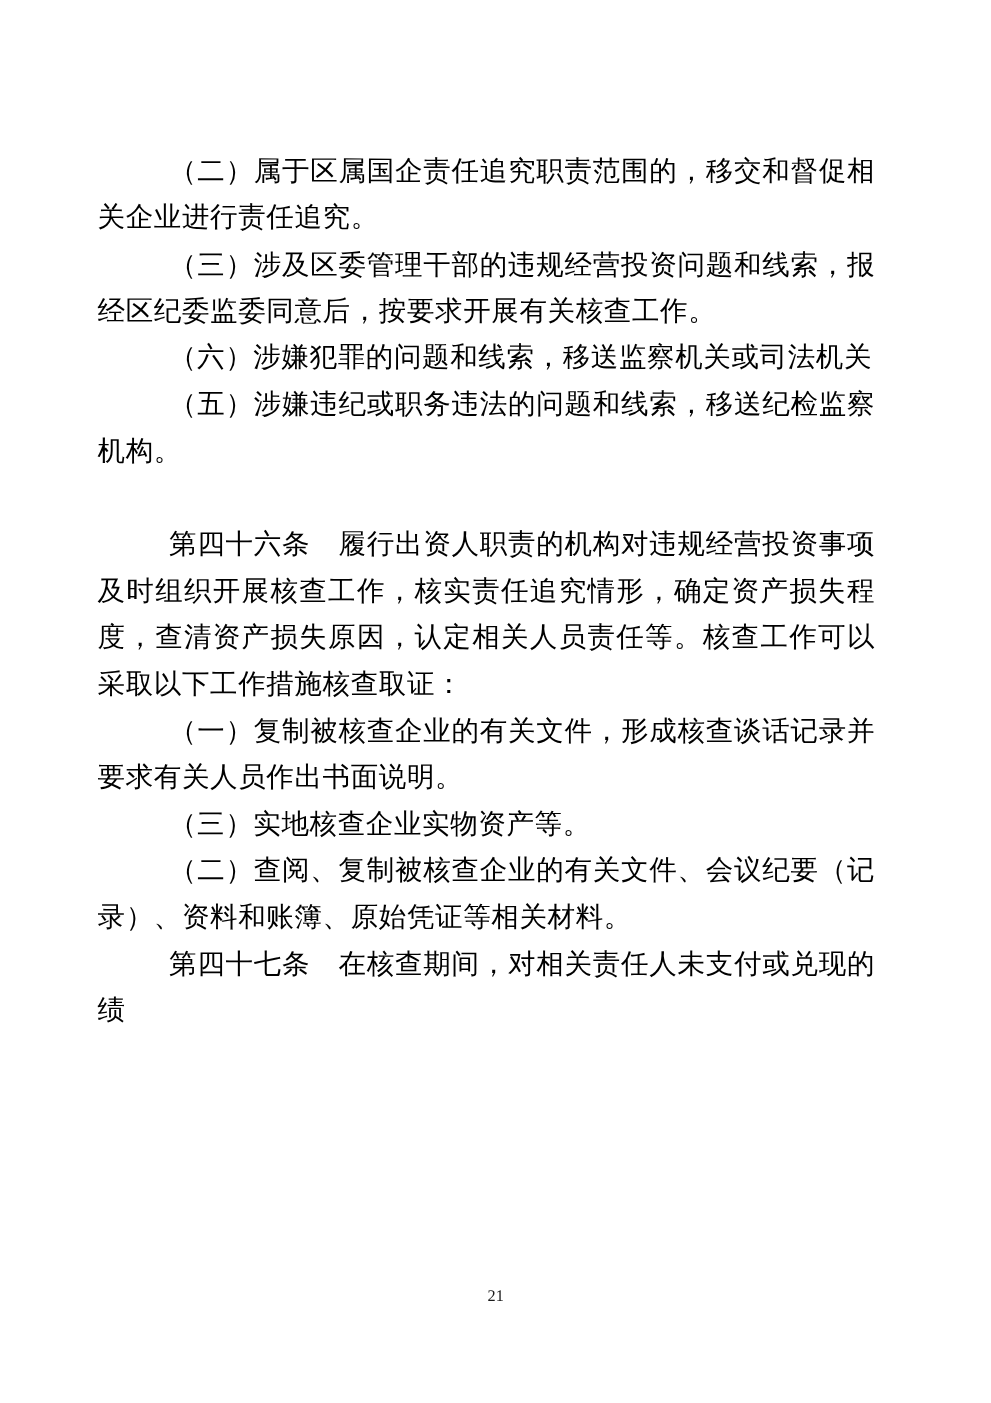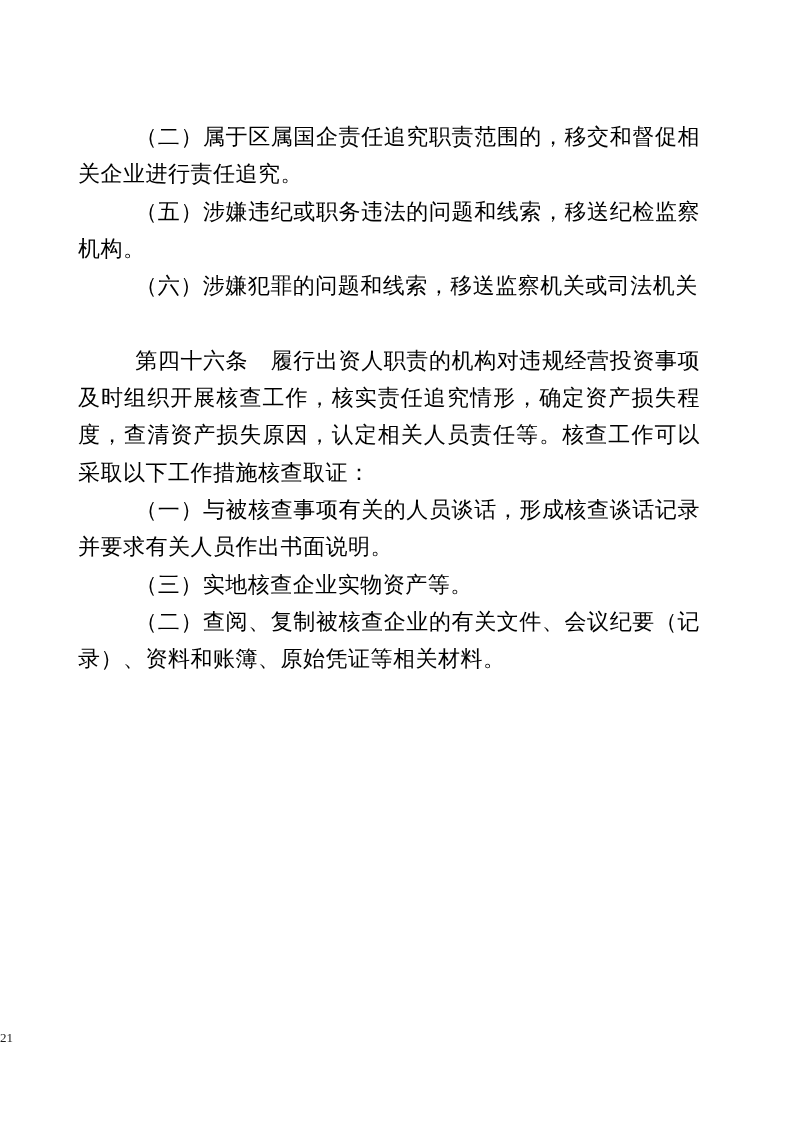--- a/index.html
+++ b/index.html
@@ -41,38 +41,40 @@
   .para.spacer {
     height: 37.3px;
     min-height: 37.3px;
     text-indent: 0;
   }
   .page-footer {
     position: absolute;
     left: 0;
     top: 1028px;
     width: 793px;
-    text-align: left;
+    text-align: center;
   }
   .page-number {
     font-family: "Liberation Serif", serif;
     font-size: 13px;
     color: #1a1a1a;
   }
 </style>
 </head>
 <body>
 
 <div class="page">
   <div class="doc-body">
       <p class="para list-item">（二）属于区属国企责任追究职责范围的，移交和督促相关企业进行责任追究。</p>
+      <p class="para list-item">（三）涉及区委管理干部的违规经营投资问题和线索，报经区纪委监委同意后，按要求开展有关核查工作。</p>
+      <p class="para list-item">（六）涉嫌犯罪的问题和线索，移送监察机关或司法机关</p>
       <p class="para list-item">（五）涉嫌违纪或职务违法的问题和线索，移送纪检监察机构。</p>
-      <p class="para list-item">（六）涉嫌犯罪的问题和线索，移送监察机关或司法机关</p>
       <p class="para spacer"></p>
       <p class="para article">第四十六条　履行出资人职责的机构对违规经营投资事项及时组织开展核查工作，核实责任追究情形，确定资产损失程度，查清资产损失原因，认定相关人员责任等。核查工作可以采取以下工作措施核查取证：</p>
-      <p class="para list-item">（一）与被核查事项有关的人员谈话，形成核查谈话记录并要求有关人员作出书面说明。</p>
+      <p class="para list-item">（一）复制被核查企业的有关文件，形成核查谈话记录并要求有关人员作出书面说明。</p>
       <p class="para list-item">（三）实地核查企业实物资产等。</p>
       <p class="para list-item">（二）查阅、复制被核查企业的有关文件、会议纪要（记录）、资料和账簿、原始凭证等相关材料。</p>
+      <p class="para article">第四十七条　在核查期间，对相关责任人未支付或兑现的绩</p>
     </div>
   <div class="page-footer">
     <span class="page-number">21</span>
   </div>
 </div>
 
 </body></html>

